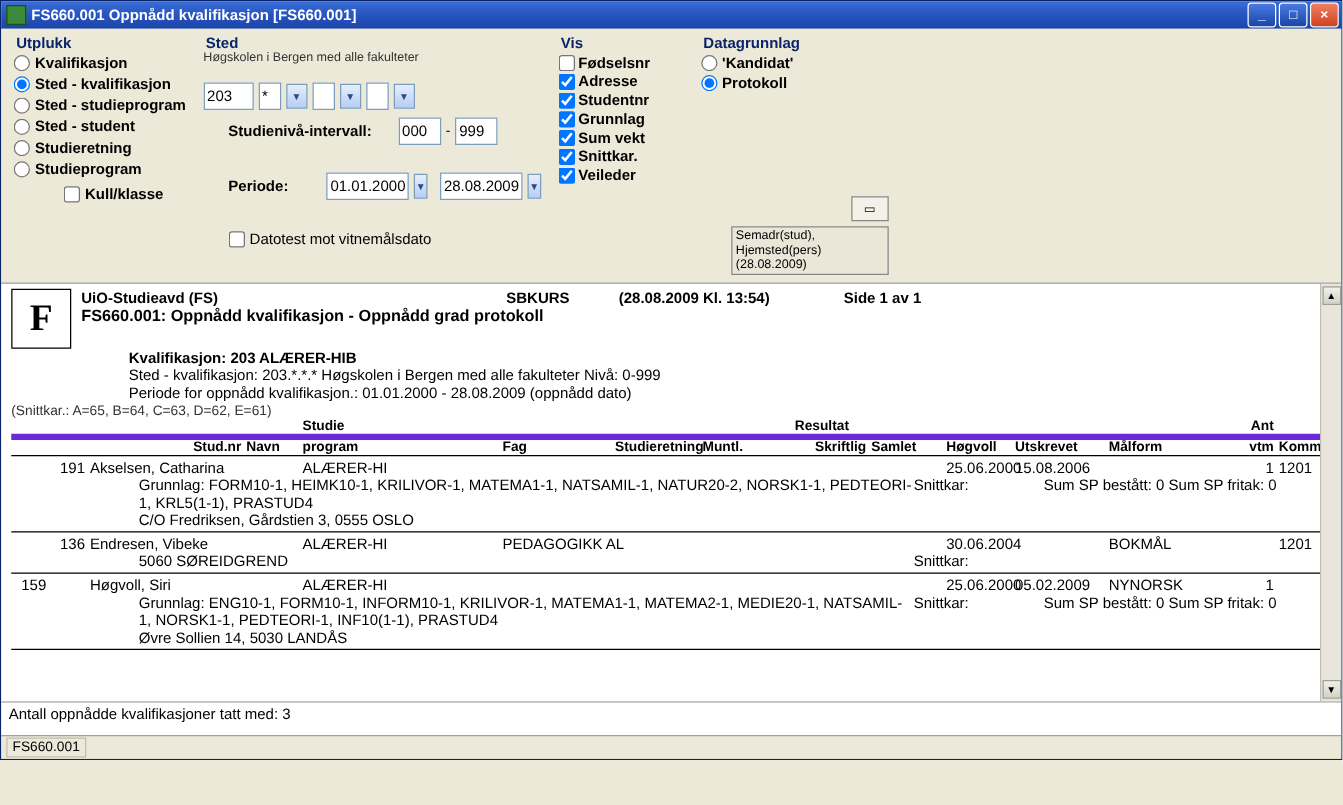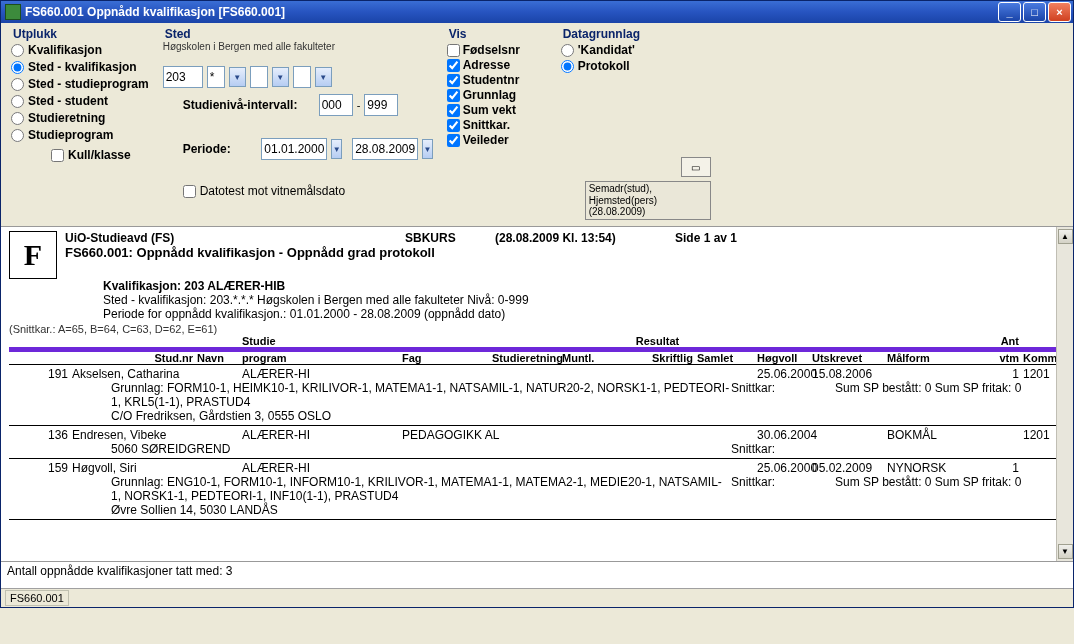--- a/index.html
+++ b/index.html
@@ -411,21 +411,21 @@
     </div>
     <div class="indent sp-line">
             <div class="sp-label">5060 SØREIDGREND</div>
             <div class="sp-snitt">Snittkar:</div>
             <div class="sp-rest"></div>
           </div>
 
   </div>
         <div class="person-block">
     <div class="person-line1">
-      <div style="text-align:right;">159</div>
+      <div style="text-align:left;">159</div>
       <div>Høgvoll, Siri</div>
       <div></div>
       <div>ALÆRER-HI</div>
       <div></div>
       <div></div>
             <div></div>
             <div></div>
             <div></div>
       <div>25.06.2000</div>
       <div>05.02.2009</div>

